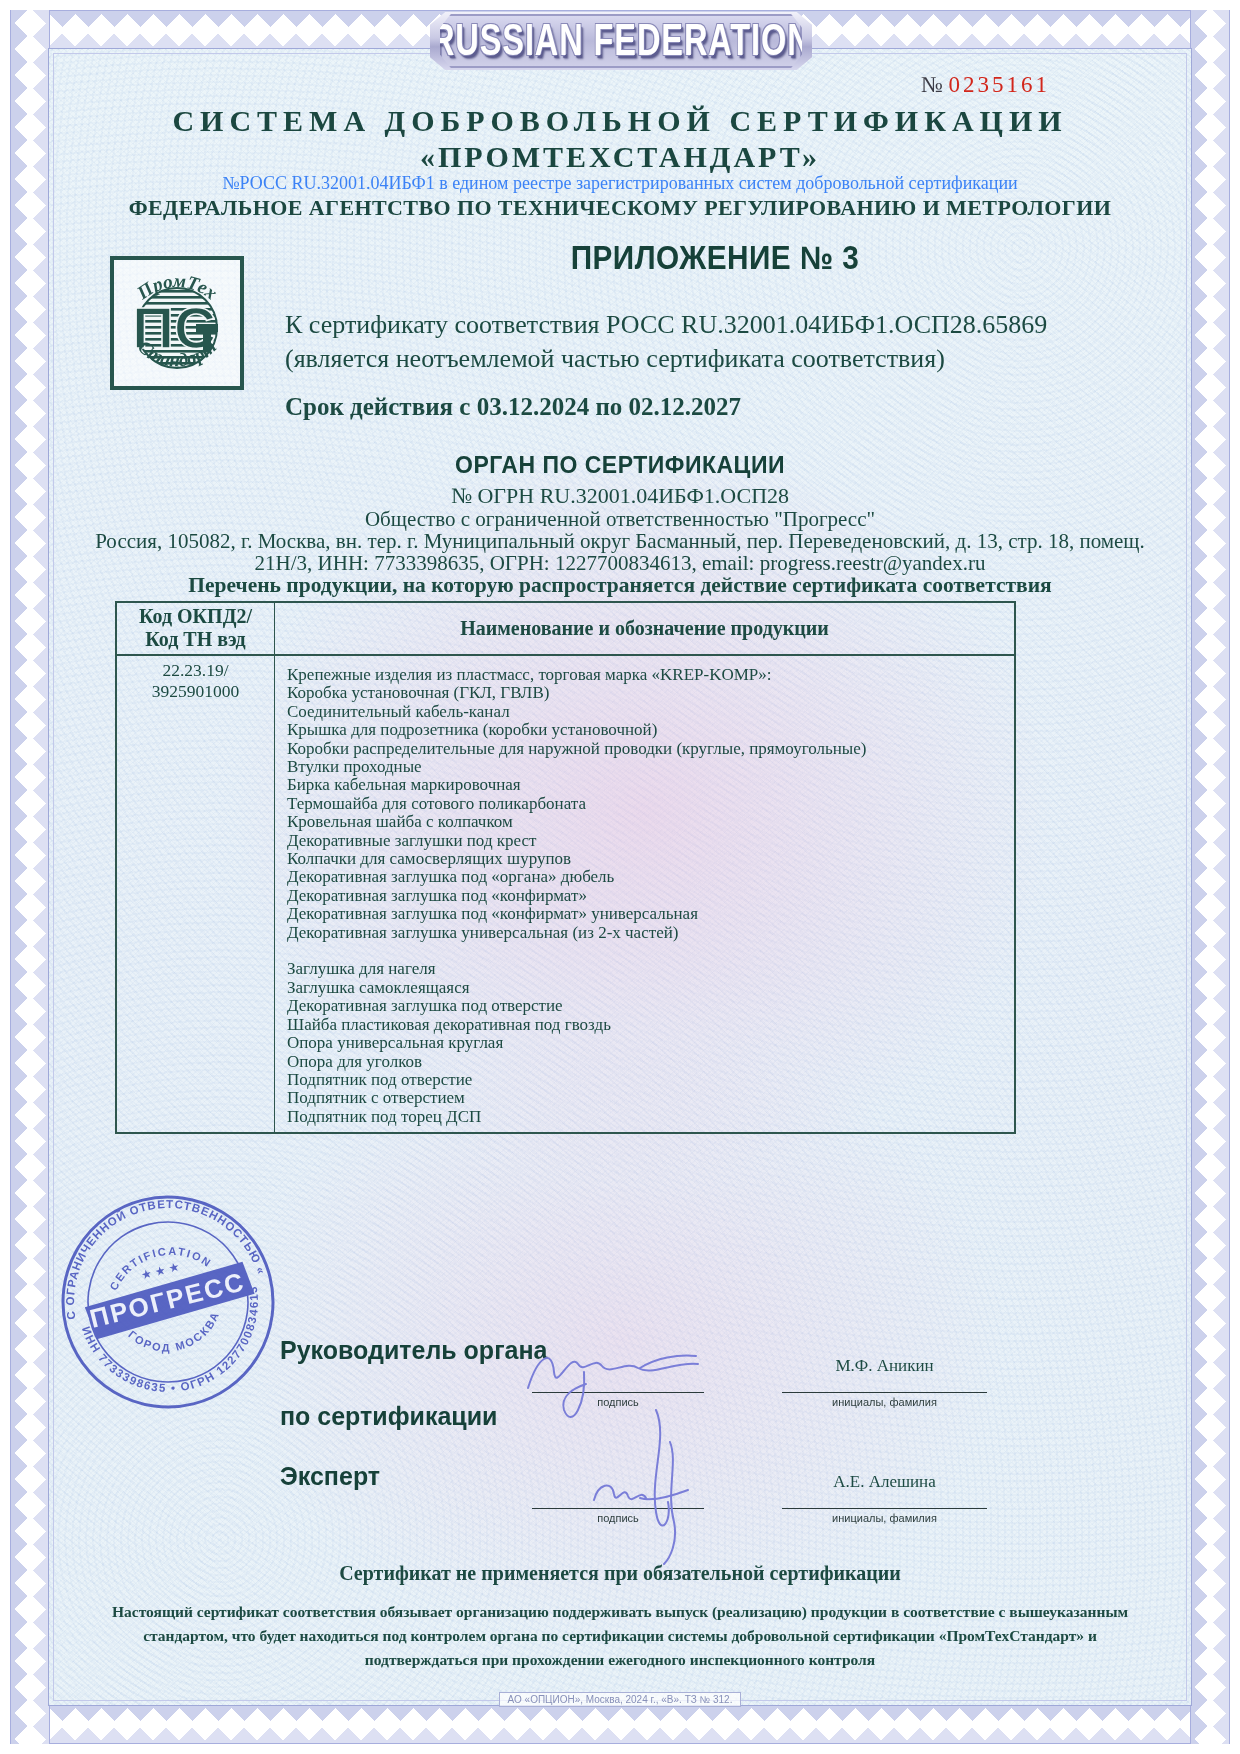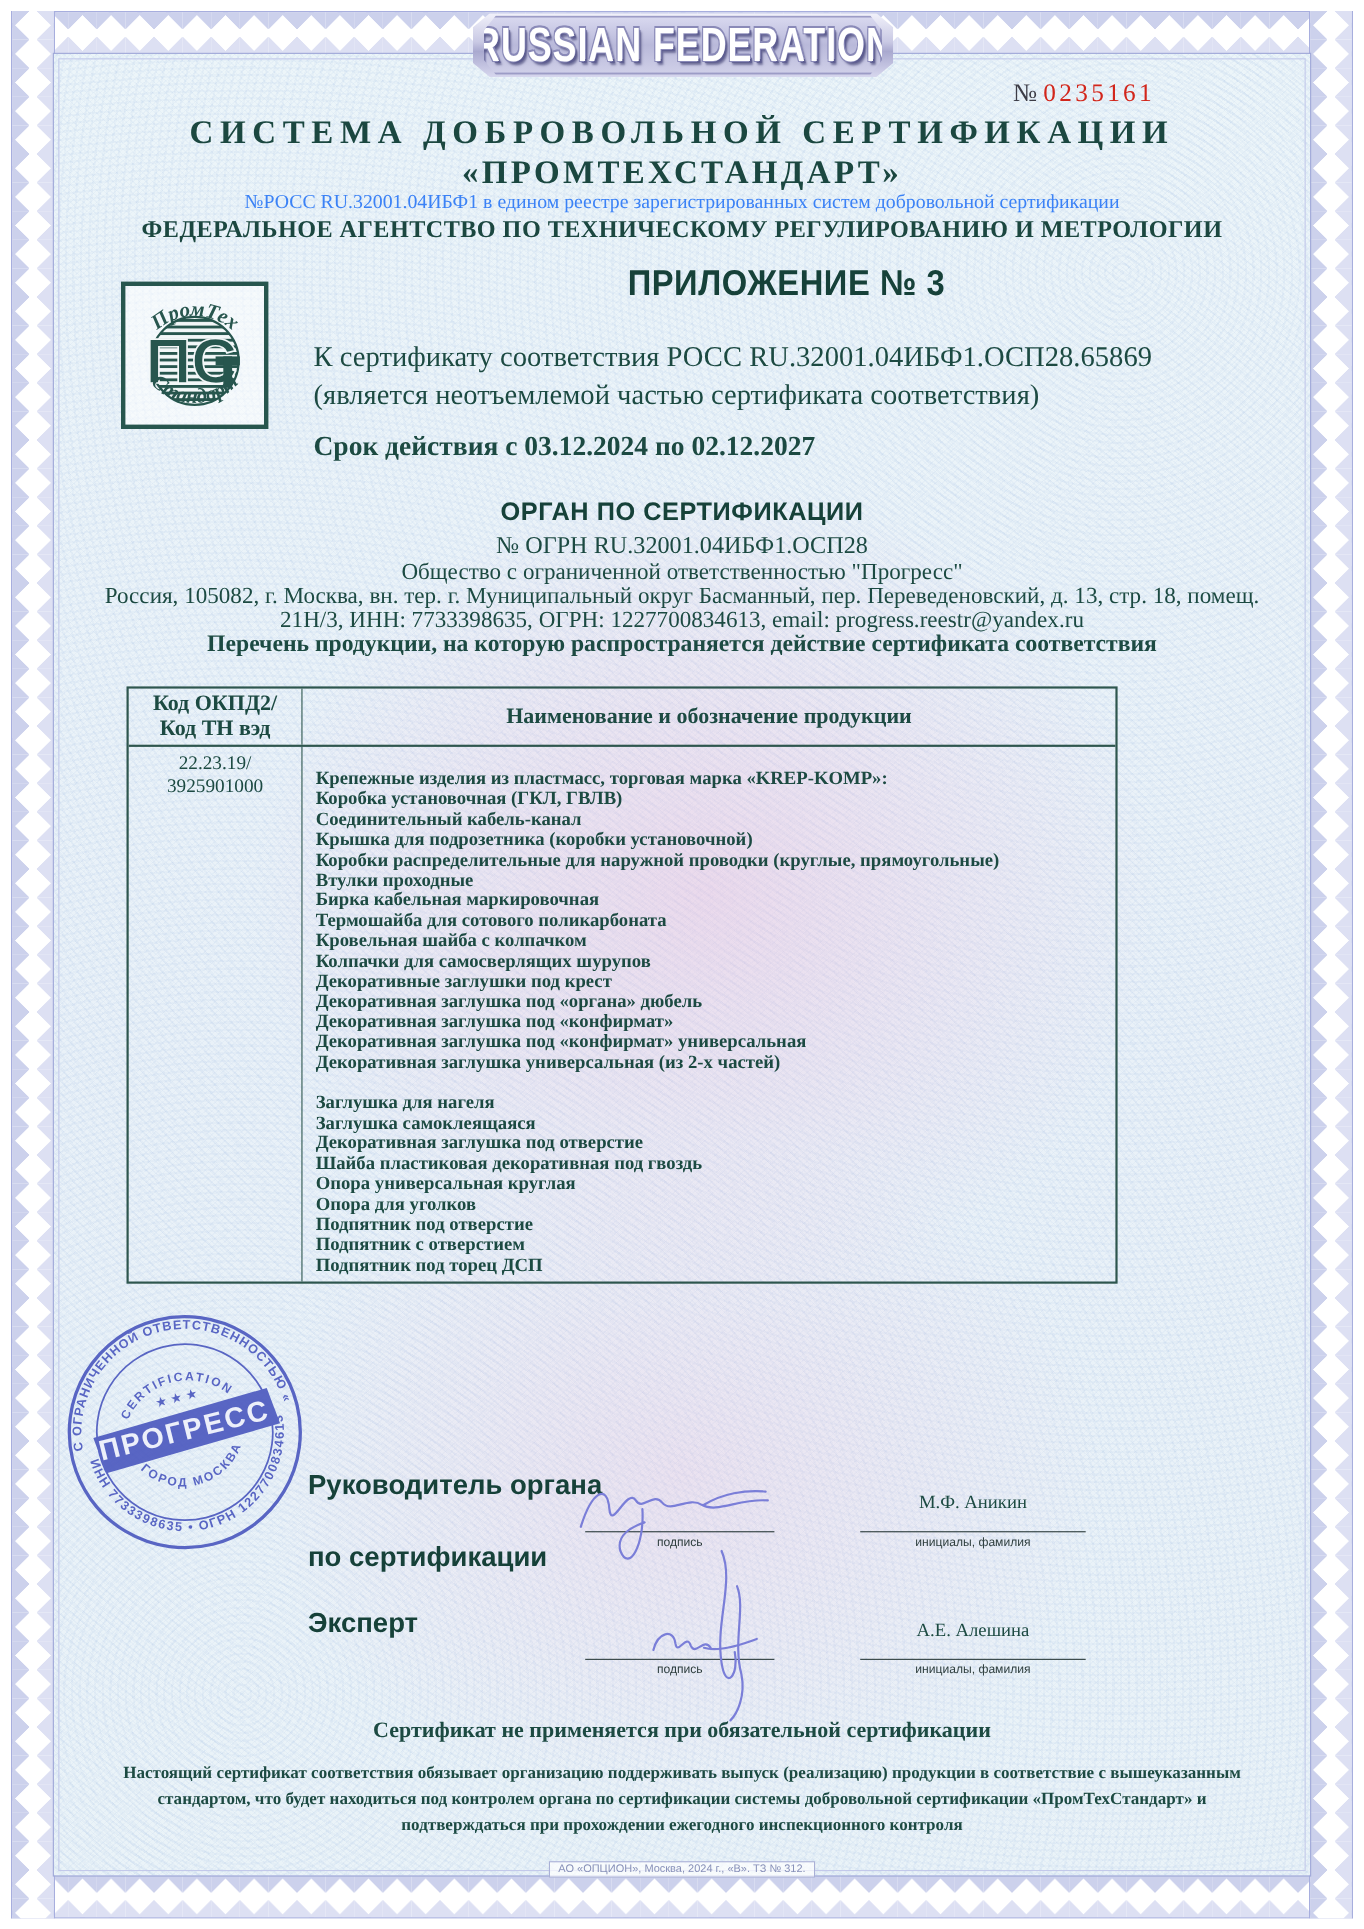--- a/index.html
+++ b/index.html
@@ -88,29 +88,29 @@
   .certref2 { left:285px; top:344px; font-size:26px; color:#1c4a42; }
   .validity { left:285px; top:393px; font-size:25px; font-weight:bold; color:#1c4a42; }
   .org-header { top:452px; font-family:"Liberation Sans", sans-serif; font-weight:bold;
     font-size:23px; color:#164139; letter-spacing:0.5px; }
   .org-number { top:483px; font-size:22px; }
   .org-name { top:507px; font-size:21px; }
   .addr1 { top:529px; font-size:21px; }
   .addr2 { top:551px; font-size:21px; }
   .tbl-caption { top:573px; font-size:21.5px; font-weight:bold; }
   
-  .tbl { left:115px; top:601px; width:897px; border:2px solid #2e564e; z-index:5; position:absolute;margin-top:23px; }
+  .tbl { left:115px; top:601px; width:897px; border:2px solid #2e564e; z-index:5; position:absolute; }
   .tbl-header { display:flex; border-bottom:2px solid #2e564e; }
   .tbl-c1 { width:157px; border-right:1.5px solid #2e564e; text-align:center; }
   .tbl-c2 { flex:1; }
   .tbl-header .tbl-c1 { font-weight:bold; font-size:20px; padding:2px 0 3px 0; line-height:23px; }
   .tbl-header .tbl-c2 { font-weight:bold; font-size:20px; display:flex; align-items:center; justify-content:center; }
   .tbl-body { display:flex; }
   .code-cell { padding-top:4px; font-size:17.5px; line-height:21px; text-align:center; }
-  .prod-cell { padding:20px 8px 6px 12px;font-weight:bold; }
+  .prod-cell { padding:10px 8px 6px 12px; }
   .prod-line { font-size:17px; line-height:18.4px; min-height:18.4px; white-space:nowrap; }
   
   .role { font-family:"Liberation Sans", sans-serif; font-weight:bold; font-size:25px; color:#164139; }
   .head-role1 { left:280px; top:1336px; }
   .head-role2 { left:280px; top:1370px;margin-top:32px; }
   .expert-role { left:280px; top:1462px; }
   .sig-line { border-top:1.5px solid #2b3b3b; height:0; }
   .sig-line-head { left:532px; top:1392px; width:172px; }
   .sig-line-head-name { left:782px; top:1392px; width:205px; }
   .sig-line-exp { left:532px; top:1508px; width:172px; }
@@ -219,22 +219,22 @@
       <div class="tbl-c2 prod-cell">
           <div class="prod-line">Крепежные изделия из пластмасс, торговая марка «KREP-KOMP»:</div>
           <div class="prod-line">Коробка установочная (ГКЛ, ГВЛВ)</div>
           <div class="prod-line">Соединительный кабель-канал</div>
           <div class="prod-line">Крышка для подрозетника (коробки установочной)</div>
           <div class="prod-line">Коробки распределительные для наружной проводки (круглые, прямоугольные)</div>
           <div class="prod-line">Втулки проходные</div>
           <div class="prod-line">Бирка кабельная маркировочная</div>
           <div class="prod-line">Термошайба для сотового поликарбоната</div>
           <div class="prod-line">Кровельная шайба с колпачком</div>
+          <div class="prod-line">Декоративные заглушки под крест</div>
           <div class="prod-line">Колпачки для самосверлящих шурупов</div>
-          <div class="prod-line">Декоративные заглушки под крест</div>
           <div class="prod-line">Декоративная заглушка под «органа» дюбель</div>
           <div class="prod-line">Декоративная заглушка под «конфирмат»</div>
           <div class="prod-line">Декоративная заглушка под «конфирмат» универсальная</div>
           <div class="prod-line">Декоративная заглушка универсальная (из 2-х частей)</div>
           <div class="prod-line"></div>
           <div class="prod-line">Заглушка для нагеля</div>
           <div class="prod-line">Заглушка самоклеящаяся</div>
           <div class="prod-line">Декоративная заглушка под отверстие</div>
           <div class="prod-line">Шайба пластиковая декоративная под гвоздь</div>
           <div class="prod-line">Опора универсальная круглая</div>

